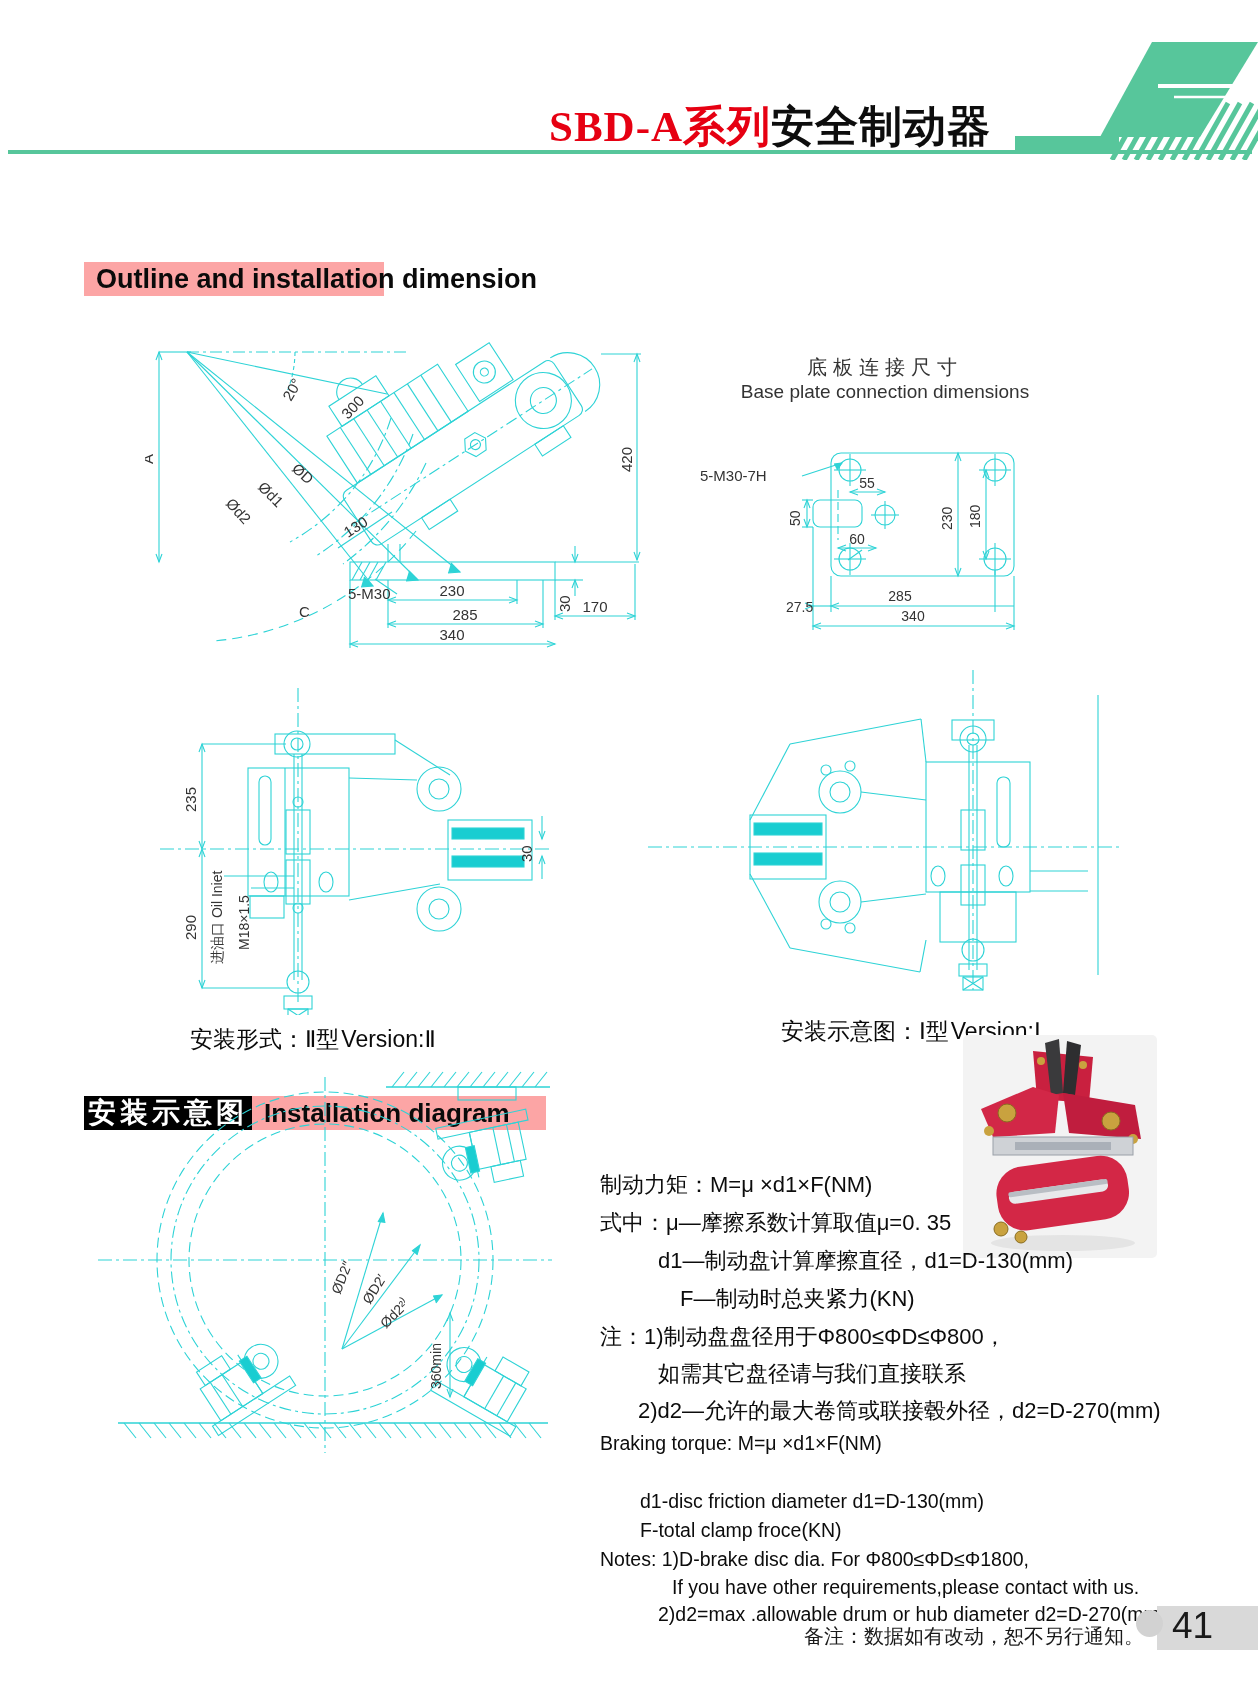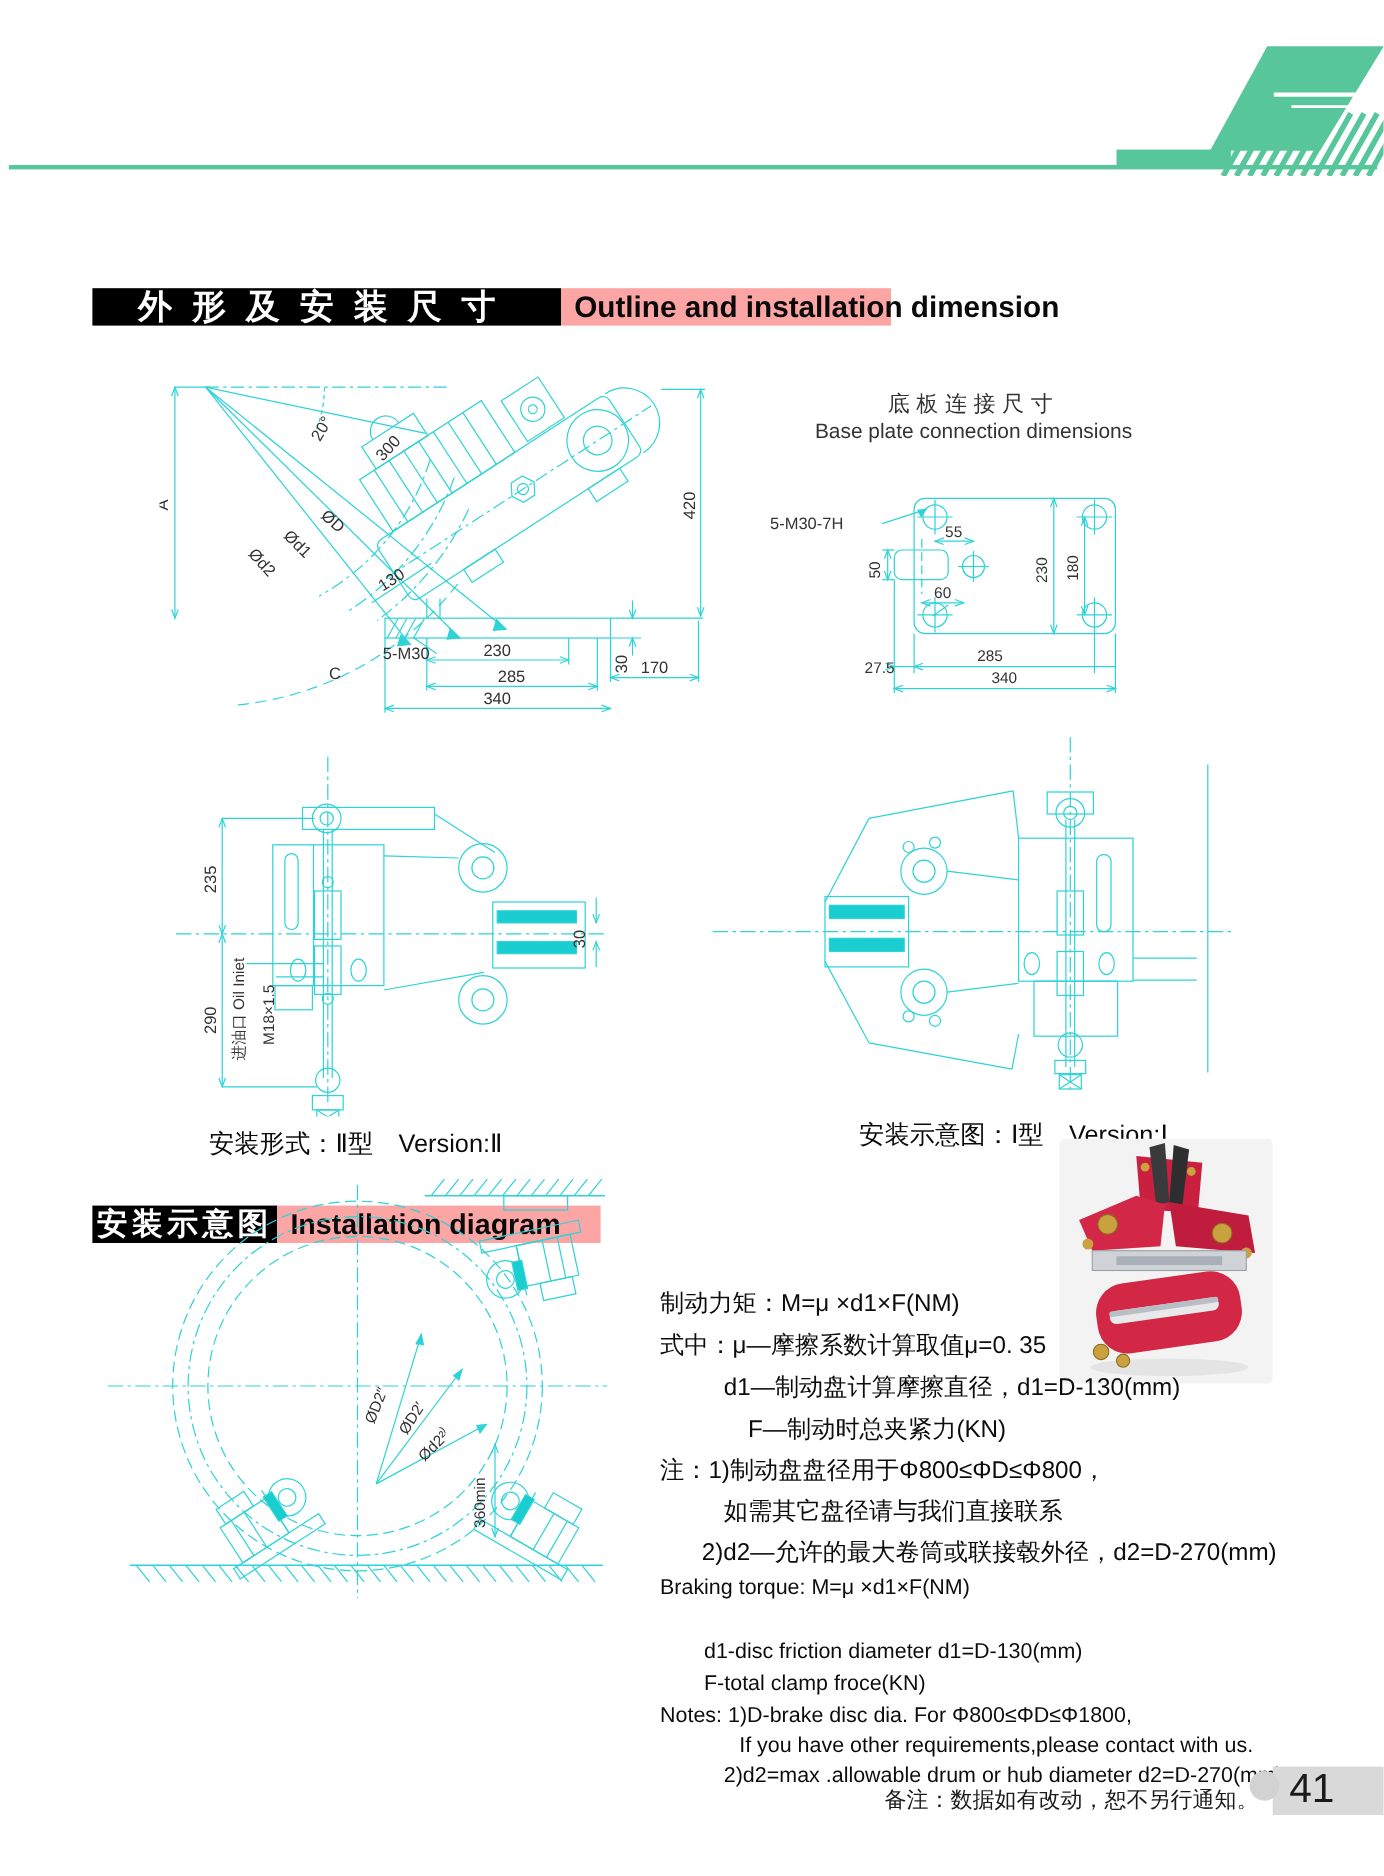--- a/index.html
+++ b/index.html
@@ -19,21 +19,21 @@
   .secbar .en{background:#fca5a5;color:#0a0a0a;font-weight:bold;display:flex;align-items:center;
               padding-left:12px;white-space:nowrap;}
   #bar1{top:262px;left:84px;}
   #bar1 .zh{width:426px;font-size:31px;letter-spacing:18px;}
   #bar1 .en{width:288px;font-size:27px;}
   #bar2{top:1096px;left:84px;}
   #bar2 .zh{width:168px;font-size:28px;letter-spacing:4px;}
   #bar2 .en{width:282px;font-size:26px;}
   
   .ver-cap{font-size:23px;color:#0a0a0a;font-weight:500;white-space:nowrap;}
-  .ver-cap .en{margin-left:23px;}
+  .ver-cap .en{margin-left:2px;}
   
   .zh-line{position:absolute;font-size:22px;color:#0c0c0c;white-space:nowrap;}
   .en-line{position:absolute;font-size:19.5px;color:#0c0c0c;white-space:nowrap;}
   
   #foot-note{top:1623px;left:804px;font-size:20px;color:#1a1a1a;white-space:nowrap;}
   #page-badge{top:1606px;left:1157px;width:101px;height:44px;background:#d9d9d9;}
   #page-circle{top:1610px;left:1136px;width:27px;height:27px;border-radius:50%;background:#d2d2d2;}
   #page-num{top:1605px;left:1172px;font-family:Liberation Sans, sans-serif;font-size:37px;color:#1a1a1a;}
   svg text{font-family:"Liberation Sans",sans-serif;fill:#333;}
 </style>
@@ -56,24 +56,26 @@
         <line x1="208" y1="145" x2="240" y2="88"></line>
       <line x1="220" y1="145" x2="252" y2="88"></line>
         <line x1="232" y1="145" x2="264" y2="88"></line>
     </g>
     <polygon points="140,27 246,27 188,122 88,122" fill="#57c69b"></polygon>
     <line x1="146" y1="71" x2="246" y2="71" stroke="#ffffff" stroke-width="4"></line>
     <line x1="162" y1="82" x2="246" y2="82" stroke="#ffffff" stroke-width="2.5"></line>
     <rect x="3" y="121" width="104" height="17" fill="#57c69b"></rect>
   </svg>
 
+  <div id="title" class="abs">
+    <span class="red">SBD-A系列</span><span class="blk">安全制动器</span>
+  </div>
   <div id="green-rule" class="abs"></div>
 
   <div id="bar1" class="abs secbar">
-    <div class="zh">外形及安装尺寸</div>
     <div class="en">Outline and installation dimension</div>
   </div>
 
   <svg class="abs" style="top:332px;left:145px;" width="500" height="320" viewBox="0 0 500 320">
     <g stroke="#2ed3d6" fill="none" stroke-width="1.1">
 
       <line x1="14" y1="20" x2="14" y2="230"></line>
       <path d="M11,28 L14,20 L17,28 M11,222 L14,230 L17,222" fill="none"></path>
       <line x1="14" y1="20" x2="46" y2="20"></line>
 

